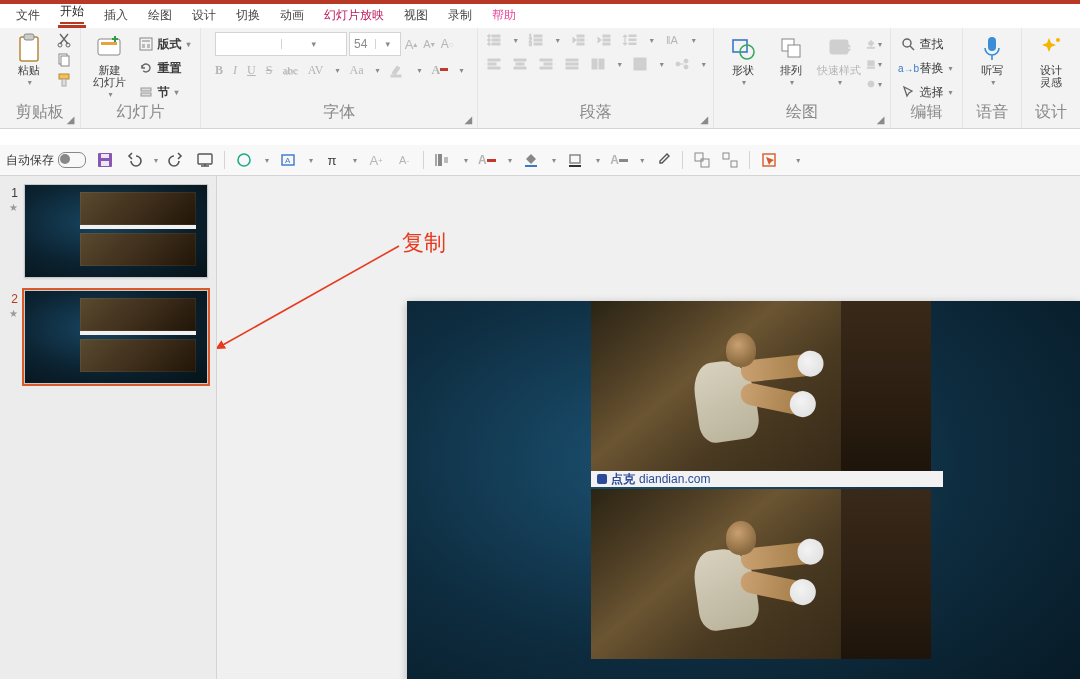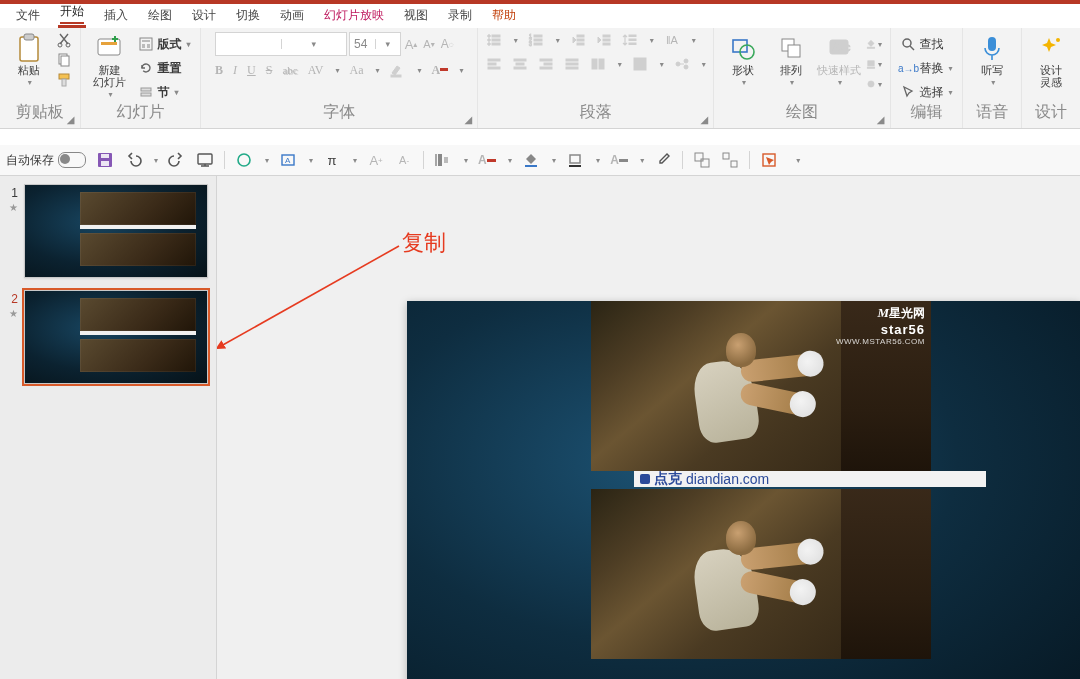--- a/index.html
+++ b/index.html
@@ -89,21 +89,21 @@
   .boxer .head{position:absolute;left:80px;top:12px;width:30px;height:34px;border-radius:50% 50% 45% 45%;background:radial-gradient(circle at 40% 35%, #c9a071, #8a6a40 70%);}
   .boxer .torso{position:absolute;left:50px;top:40px;width:60px;height:80px;background:linear-gradient(160deg,#d8d2c0,#b8b29a);border-radius:20px 30px 15px 15px / 30px 40px 20px 20px;transform:rotate(-8deg);}
   .boxer .arm{position:absolute;left:95px;top:40px;width:75px;height:22px;background:linear-gradient(90deg,#caa070,#a07a45);border-radius:12px;transform-origin:left center;transform:rotate(-6deg);}
   .boxer .arm::after{content:"";position:absolute;right:-8px;top:-3px;width:26px;height:26px;border-radius:50%;background:radial-gradient(circle at 40% 40%, #f3f3f3, #dcdcdc);} 
   .boxer .arm2{top:60px;transform:rotate(12deg);width:68px;}
 
   .watermark{position:absolute;right:6px;top:4px;text-align:right;color:#fff;font-family:"Arial";}
   .watermark .wm-sub{font-size:13px;font-weight:600;}
   .watermark .wm-url{font-size:8px;opacity:.8;letter-spacing:.5px;}
 
-  .caption-bar{position:absolute;left:184px;top:170px;width:340px;height:16px;background:#f2f2f2;display:flex;align-items:center;font-size:14px;color:#2b4a9a;padding:0 6px;gap:4px;margin-left:43px;}
+  .caption-bar{position:absolute;left:184px;top:170px;width:340px;height:16px;background:#f2f2f2;display:flex;align-items:center;font-size:12px;color:#2b4a9a;padding:0 6px;gap:4px;}
 
   
   .annot{position:absolute;pointer-events:none;}
   .annot-label{position:absolute;font-size:22px;color:var(--annot-red);font-weight:400;}
 
   .carat, .dd-sm{font-size:8px;color:var(--text-muted);padding-left:2px;}
 </style>
 </head>
 <body>
 
@@ -114,21 +114,21 @@
     <div class="tab" style="background: transparent; color: rgb(68, 68, 68); border-bottom: none; padding: 6px 10px 4px;">文件</div>
       <div class="tab active" style="border-bottom: none; color: rgb(34, 34, 34); font-weight: 400; background: transparent; padding: 6px 10px 4px; position: relative;">开始<div class="tab-underline"></div><div style="position: absolute; left: 8px; right: 8px; bottom: 0px; height: 3px; background: rgb(183, 56, 37);"></div></div>
       <div class="tab" style="background: transparent; color: rgb(68, 68, 68); border-bottom: none; padding: 2px 10px 4px;">插入</div>
       <div class="tab" style="background: transparent; color: rgb(68, 68, 68); border-bottom: none; padding: 6px 10px 4px;">绘图</div>
       <div class="tab" style="background: transparent; color: rgb(68, 68, 68); border-bottom: none; padding: 6px 10px 4px;">设计</div>
       <div class="tab" style="background: transparent; color: rgb(68, 68, 68); border-bottom: none; padding: 6px 10px 4px;">切换</div>
       <div class="tab" style="background: transparent; color: rgb(68, 68, 68); border-bottom: none; padding: 6px 10px 4px;">动画</div>
       <div class="tab" style="background: transparent; color: #be185d; border-bottom: none; padding: 6px 10px 4px;">幻灯片放映</div>
       <div class="tab" style="background: transparent; color: rgb(68, 68, 68); border-bottom: none; padding: 6px 10px 4px;">视图</div>
       <div class="tab" style="background: transparent; color: rgb(68, 68, 68); border-bottom: none; padding: 6px 10px 4px;">录制</div>
-      <div class="tab" style="background: transparent; color: #c2410c; border-bottom: none; padding: 6px 10px 4px;">帮助</div>
+      <div class="tab" style="background: transparent; color: #ec4899; border-bottom: none; padding: 6px 10px 4px;">帮助</div>
       <div class="spacer"></div>
   </div>
 
   <div class="ribbon">
 
     <div class="group">
       <div class="group-top">
         <div class="big-btn">
           <span class="ico">
             <svg width="26" height="30" viewBox="0 0 26 30">
@@ -632,25 +632,20 @@
       <div class="slide-canvas">
 
         <div class="img-card top-img">
           <div class="bag"></div>
           <div class="boxer">
             <div class="torso"></div>
             <div class="arm"></div>
             <div class="arm arm2"></div>
             <div class="head"></div>
           </div>
-          <div class="watermark">
-            <div class="wm-sub"><span style="font-family:serif;font-style:italic;">M</span><span style="font-size:12px;">星光网</span></div>
-            <div class="wm-sub" style="letter-spacing:1px;">star56</div>
-            <div class="wm-url">WWW.MSTAR56.COM</div>
-          </div>
         </div>
         <div class="caption-bar">
           <span style="display:inline-block;width:10px;height:10px;background:#2b4a9a;border-radius:2px;"></span>
           <b>点克</b>
           <span>diandian.com</span>
         </div>
 
         <div class="img-card bot-img">
           <div class="bag"></div>
           <div class="boxer">

